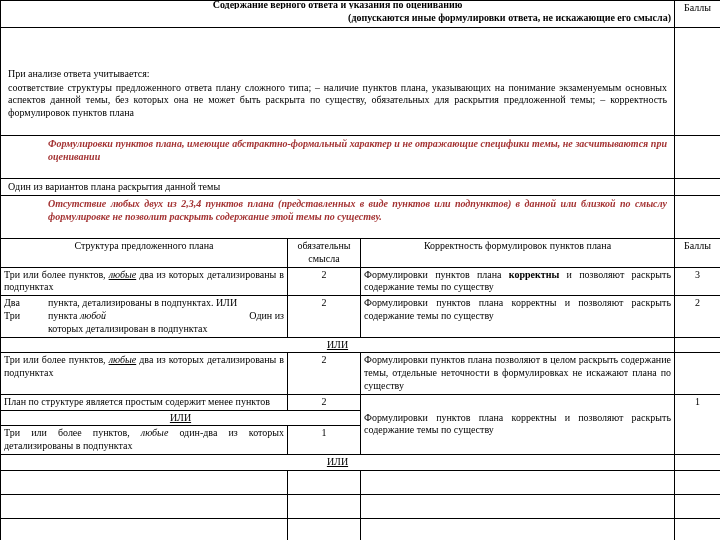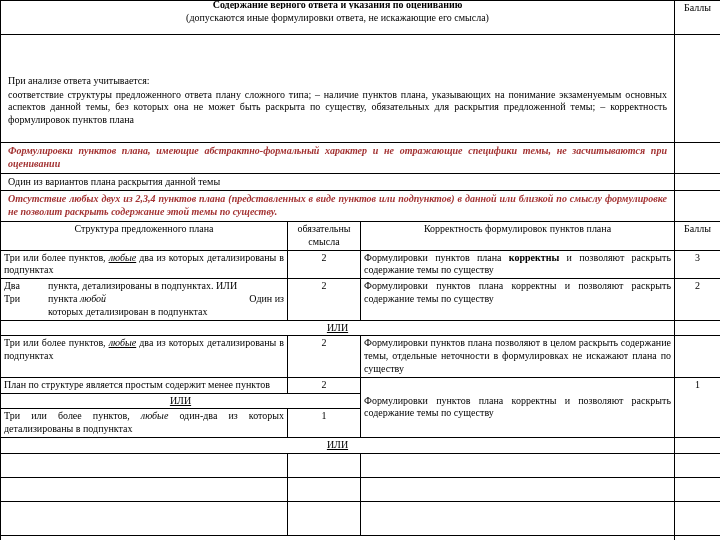--- a/index.html
+++ b/index.html
@@ -47,42 +47,44 @@
   .title-line {
     text-align: center;
     font-weight: bold;
     white-space: nowrap;
     overflow: hidden;
     height: 9px;
     line-height: 9px;
     margin-top: -2px;
   }
   .title-sub {
-    text-align: center;
+    text-align: right;
     padding-top: 1px;
-    padding-bottom: 8px;
+    padding-bottom: 1px;
+    font-weight: bold;
   }
 
   .intro {
     padding: 2px 4px 13px 4px;
     text-align: justify;
     margin-top: 37px;
   }
   .intro p {
     margin: 0 0 1px 0;
   }
 
   .red {
     color: #a33232;
     font-style: italic;
     font-weight: bold;
   }
   .red-block {
-    padding: 1px 4px 1px 4px;
+    padding: 1px 4px 13px 4px;
     text-align: justify;
+    margin-left: 40px;
   }
   .plain-block {
     padding: 1px 4px 1px 4px;
   }
 
   
   .hdr {
     text-align: center;
     font-weight: normal;
     padding-top: 2px;

